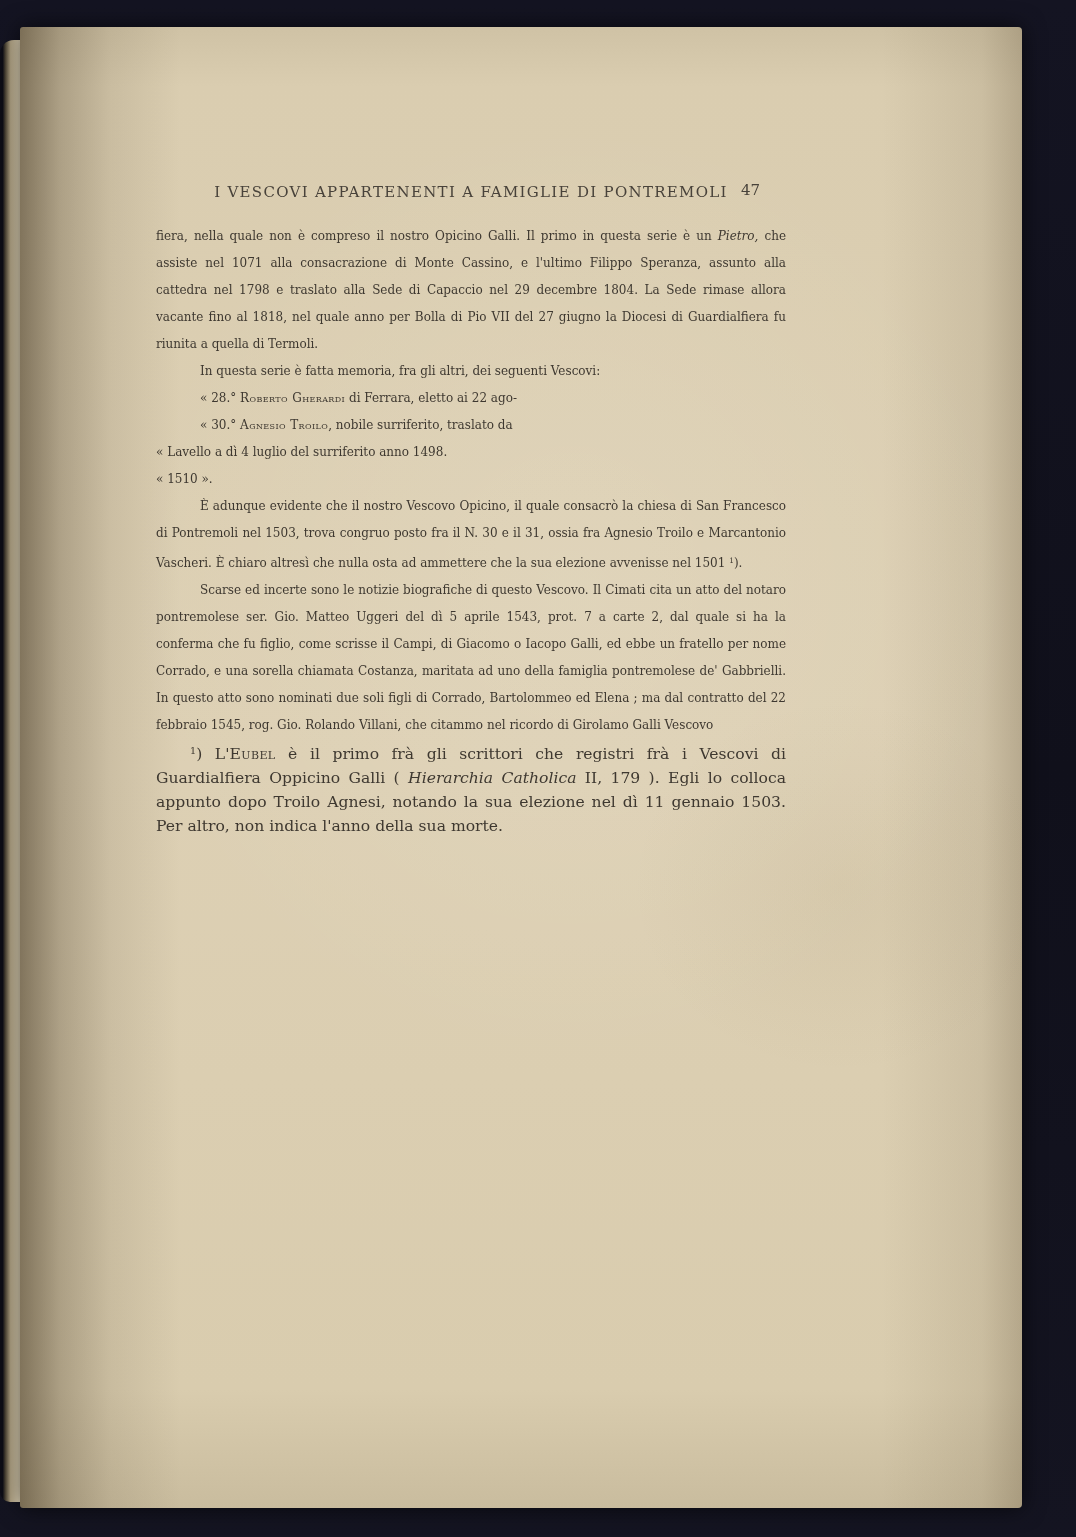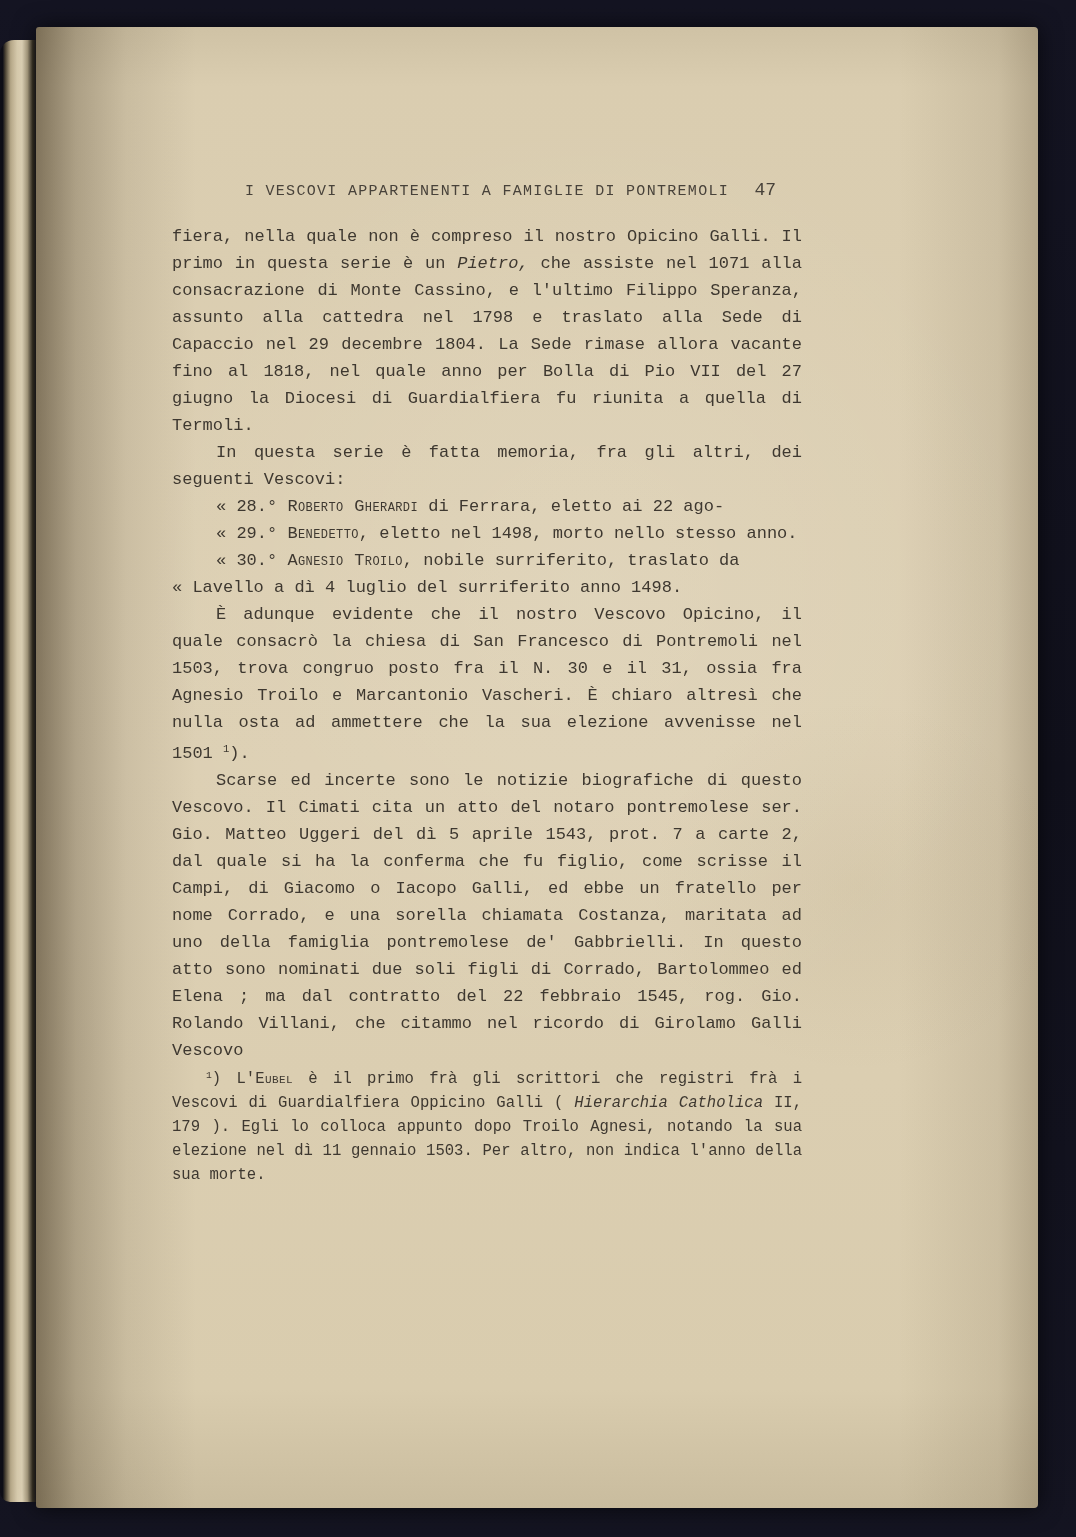--- a/index.html
+++ b/index.html
@@ -17,58 +17,57 @@
     width: 38px; height: 1462px;
     border-radius: 14px 0 0 10px;
     background: linear-gradient(90deg,
       #0d0d16 0%, #0d0d16 7%,
       #4a4233 14%, #b4a687 28%,
       #dccfb1 46%, #e6dabd 58%,
       #baac8d 72%, #3c3527 86%, #14131e 100%);
   }
   .page {
     position: absolute;
-    left: 36px; top: 27px;
+    left: 20px; top: 27px;
     width: 1002px; height: 1481px;
     border-radius: 3px 4px 4px 3px;
     box-shadow: 0 0 22px rgba(0,0,0,0.65);
     background:
       radial-gradient(ellipse 70% 50% at 55% 38%, rgba(255,255,250,0.10), rgba(0,0,0,0) 65%),
       radial-gradient(ellipse 30% 18% at 82% 58%, rgba(120,100,60,0.07), rgba(0,0,0,0) 70%),
       linear-gradient(90deg,
         rgba(55,42,22,0.55) 0%, rgba(55,42,22,0.28) 4%,
         rgba(55,42,22,0.10) 9%, rgba(0,0,0,0) 16%,
         rgba(0,0,0,0) 86%, rgba(70,55,30,0.10) 96%, rgba(70,55,30,0.25) 100%),
       linear-gradient(180deg, #cfc2a5 0%, #dacdb0 4%, #ddd0b4 50%, #d9ccae 92%, #c9bc9e 100%);
-    font-family: Liberation Mono, monospace;
   }
   .text-block {
     position: absolute;
     left: 136px; top: 156px;
     width: 630px;
     color: #3e3830;
   }
   .running-header {
     position: relative;
     text-align: center;
     font-size: 15px;
     line-height: 18px;
     letter-spacing: 1.3px;
     color: #48423a;
     white-space: nowrap;
   }
   .page-number {
     position: absolute;
     right: 26px; top: -2px;
-    font-size: 18px;
+    font-size: 15px;
     letter-spacing: 0;
   }
   .body-text {
     margin-top: 22px;
-    font-size: 17px;
+    font-size: 12px;
     line-height: 27px;
   }
   .footnote {
     font-size: 15.6px;
     line-height: 24px;
   }
   .blk { margin: 0; }
   .blk.para { text-align: justify; }
   .blk.indent { text-indent: 44px; }
   .footnote .blk.indent { text-indent: 34px; }
@@ -85,23 +84,23 @@
   <div class="page">
     <div class="text-block">
       <div class="running-header">
         <span class="header-title">I VESCOVI APPARTENENTI A FAMIGLIE DI PONTREMOLI</span>
         <span class="page-number">47</span>
       </div>
       <div class="body-text">
           <div class="blk para"><span class="seg-normal">fiera, nella quale non è compreso il nostro Opicino Galli. Il primo in questa serie è un </span><span class="seg-italic">Pietro,</span><span class="seg-normal"> che assiste nel 1071 alla consacrazione di Monte Cassino, e l'ultimo Filippo Speranza, assunto alla cattedra nel 1798 e traslato alla Sede di Capaccio nel 29 decembre 1804. La Sede rimase allora vacante fino al 1818, nel quale anno per Bolla di Pio VII del 27 giugno la Diocesi di Guardialfiera fu riunita a quella di Termoli.</span></div>
           <div class="blk para indent"><span class="seg-normal">In questa serie è fatta memoria, fra gli altri, dei seguenti Vescovi:</span></div>
           <div class="blk line indent"><span class="seg-normal">« 28.° </span><span class="seg-smallcaps">Roberto Gherardi</span><span class="seg-normal"> di Ferrara, eletto ai 22 ago-</span></div>
-          <div class="blk line indent"><span class="seg-normal">« 29.° </span><span class="seg-smallcaps">Benedetto</span><span class="seg-normal">, eletto nel 1498, morto nello stesso anno.</span></div>
           <div class="blk line indent"><span class="seg-normal">« 30.° </span><span class="seg-smallcaps">Agnesio Troilo</span><span class="seg-normal">, nobile surriferito, traslato da</span></div>
           <div class="blk line"><span class="seg-normal">« Lavello a dì 4 luglio del surriferito anno 1498.</span></div>
+          <div class="blk line"><span class="seg-normal">« 1510 ».</span></div>
           <div class="blk para indent"><span class="seg-normal">È adunque evidente che il nostro Vescovo Opicino, il quale consacrò la chiesa di San Francesco di Pontremoli nel 1503, trova congruo posto fra il N. 30 e il 31, ossia fra Agnesio Troilo e Marcantonio Vascheri. È chiaro altresì che nulla osta ad ammettere che la sua elezione avvenisse nel 1501 </span><span class="seg-sup">1</span><span class="seg-normal">).</span></div>
           <div class="blk para indent"><span class="seg-normal">Scarse ed incerte sono le notizie biografiche di questo Vescovo. Il Cimati cita un atto del notaro pontremolese ser. Gio. Matteo Uggeri del dì 5 aprile 1543, prot. 7 a carte 2, dal quale si ha la conferma che fu figlio, come scrisse il Campi, di Giacomo o Iacopo Galli, ed ebbe un fratello per nome Corrado, e una sorella chiamata Costanza, maritata ad uno della famiglia pontremolese de' Gabbrielli. In questo atto sono nominati due soli figli di Corrado, Bartolommeo ed Elena ; ma dal contratto del 22 febbraio 1545, rog. Gio. Rolando Villani, che citammo nel ricordo di Girolamo Galli Vescovo</span></div>
         </div>
       <div class="footnote">
           <div class="blk para indent"><span class="seg-sup">1</span><span class="seg-normal">) L'</span><span class="seg-smallcaps">Eubel</span><span class="seg-normal"> è il primo frà gli scrittori che registri frà i Vescovi di Guardialfiera Oppicino Galli ( </span><span class="seg-italic">Hierarchia Catholica</span><span class="seg-normal"> II, 179 ). Egli lo colloca appunto dopo Troilo Agnesi, notando la sua elezione nel dì 11 gennaio 1503. Per altro, non indica l'anno della sua morte.</span></div>
         </div>
     </div>
   </div>
 </div>
 

